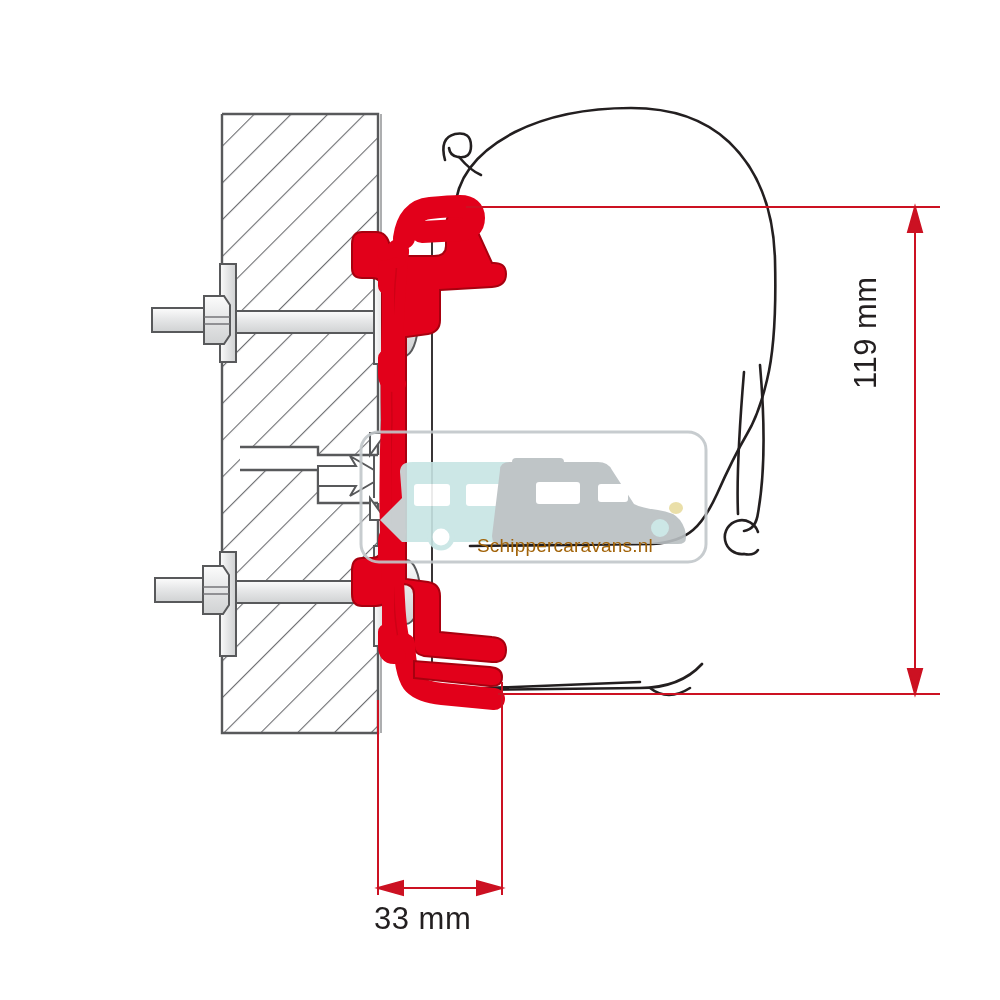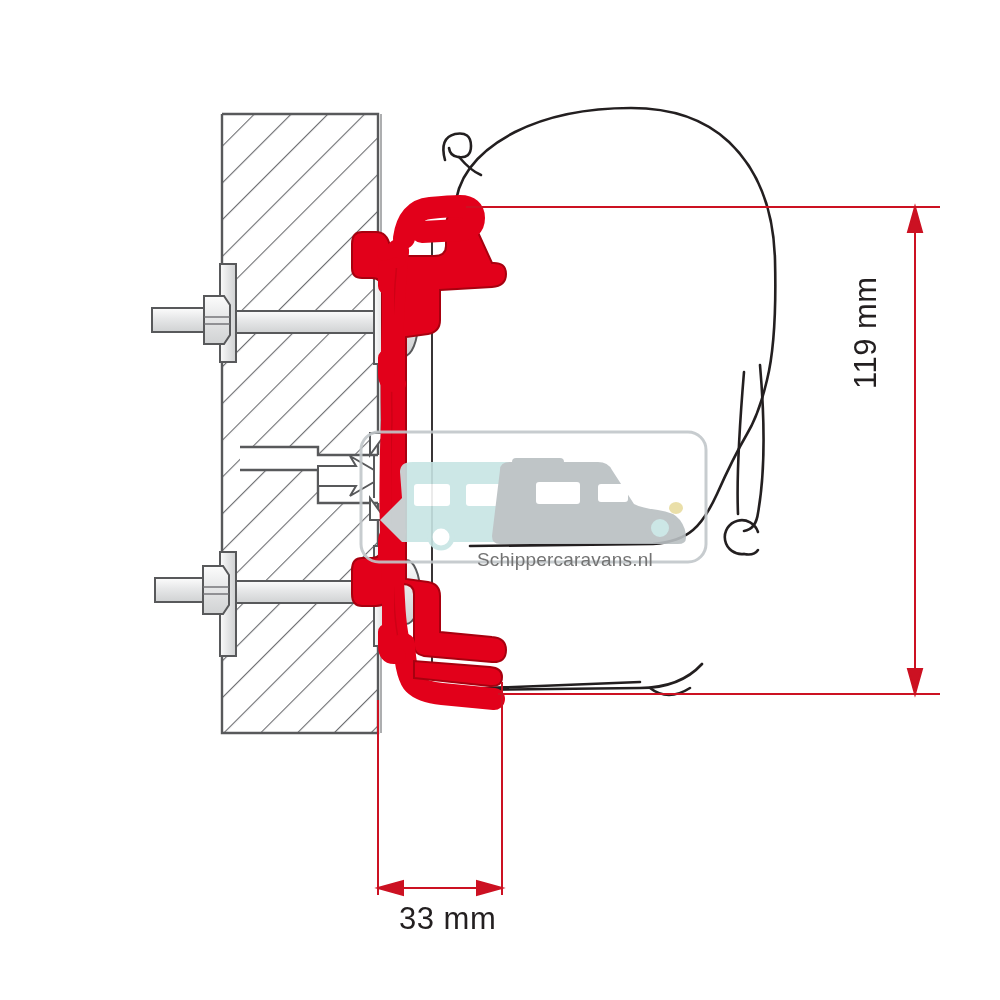--- a/index.html
+++ b/index.html
@@ -3,23 +3,23 @@
 <meta charset="utf-8">
 <style>
   html,body{margin:0;padding:0;background:#ffffff;}
   body{width:1000px;height:1000px;overflow:hidden;
        font-family:"Liberation Sans","DejaVu Sans",sans-serif;}
   #stage{position:relative;width:1000px;height:1000px;background:#fff;}
   svg.layer{position:absolute;left:0;top:0;width:1000px;height:1000px;}
   .dimtext{position:absolute;color:#231f20;font-family:"Liberation Sans","DejaVu Sans",sans-serif;
            font-size:31px;letter-spacing:.5px;white-space:nowrap;}
   #dim-v-label{left:848px;top:389px;transform:rotate(-90deg);transform-origin:left top;}
-  #dim-h-label{left:399px;top:901px;}
-  #wm-text{position:absolute;left:477px;top:535px;font-size:19px;color:#737373;
-           font-family:"Liberation Sans","DejaVu Sans",sans-serif;letter-spacing:.2px;margin-top:14px;}
+  #dim-h-label{left:374px;top:901px;}
+  #wm-text{position:absolute;left:477px;top:535px;font-size:19px;color:#a16207;
+           font-family:"Liberation Sans","DejaVu Sans",sans-serif;letter-spacing:.2px;}
 </style>
 </head>
 <body>
 
 <div id="stage">
 
   <svg class="layer" viewBox="0 0 1000 1000">
     <defs>
 
       <pattern id="hatch" width="26" height="26" patternUnits="userSpaceOnUse" patternTransform="rotate(45)">

